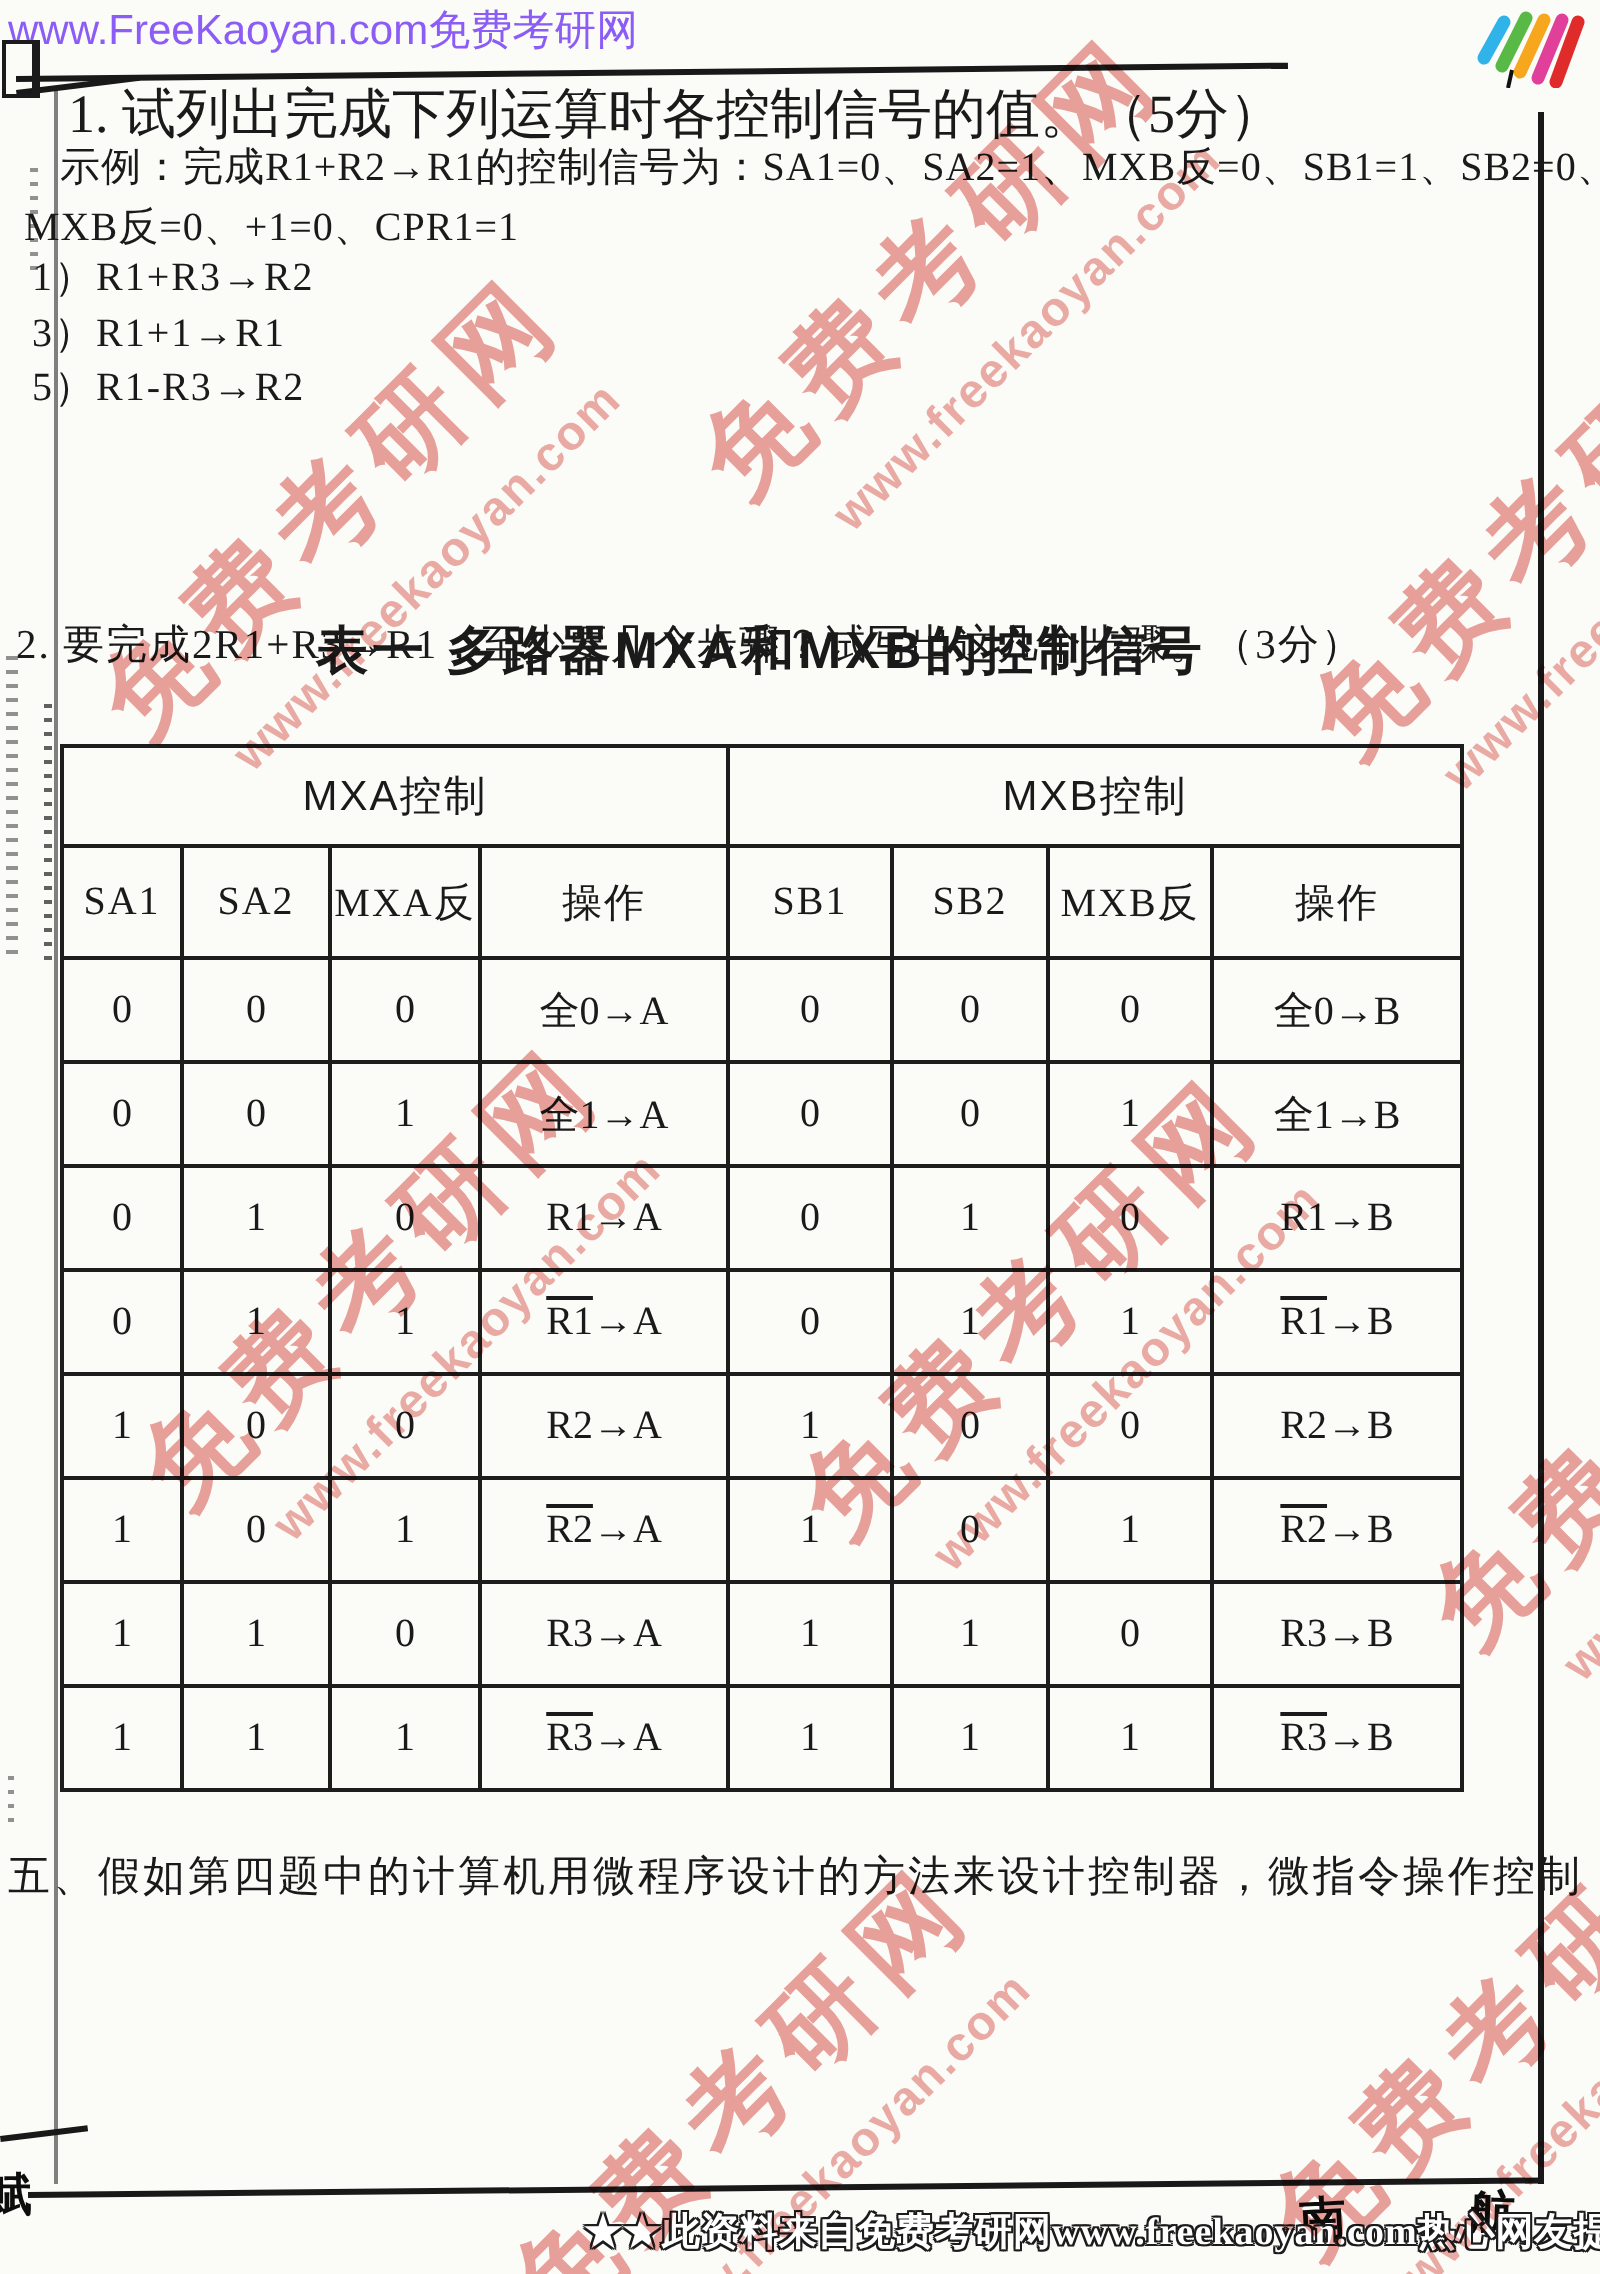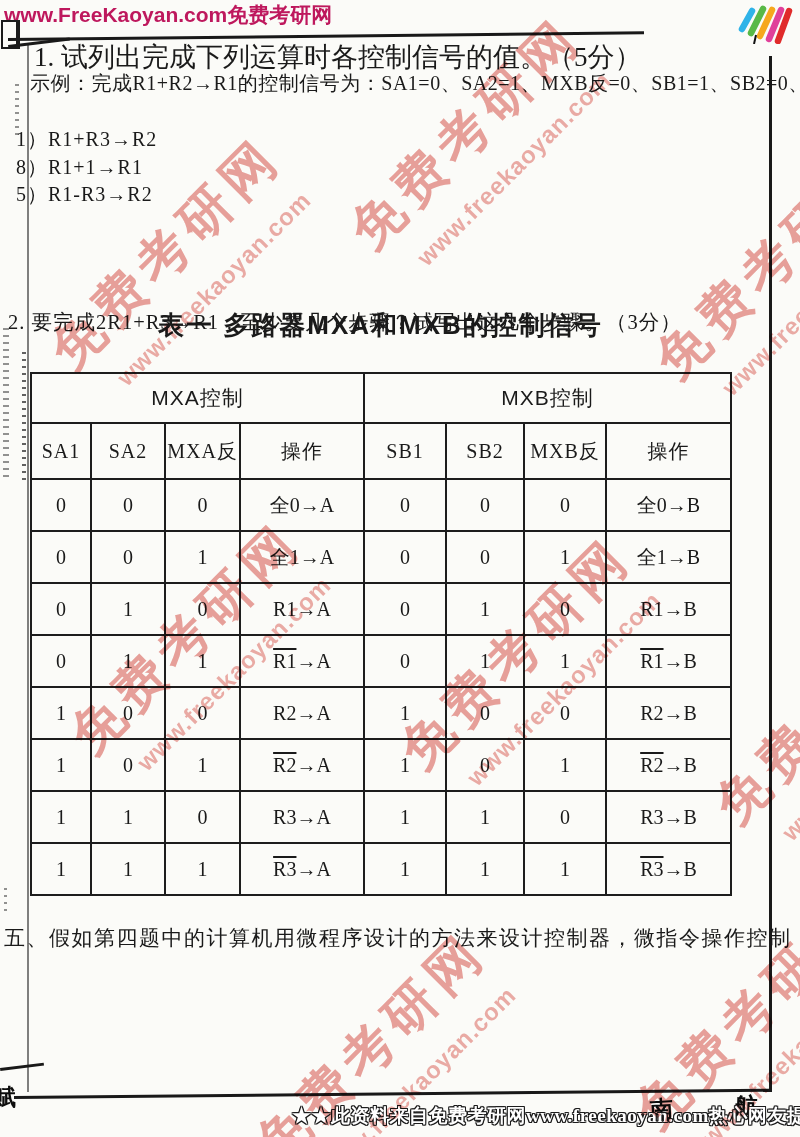--- a/index.html
+++ b/index.html
@@ -5,21 +5,21 @@
   html,body{margin:0;padding:0;background:#888;}
   .page{
     position:relative;width:800px;height:1137px;margin:0 auto;
     background:#fbfbf8;overflow:hidden;
     font-family:"Liberation Serif", serif;color:#1a1a1a;
   }
   .abs{position:absolute;white-space:nowrap;}
 
   
   .site-header{left:4px;top:1px;font-family:"Liberation Sans",sans-serif;
-    font-weight:bold;font-size:21px;color:#be185d;letter-spacing:0px;}
+    font-weight:normal;font-size:21px;color:#8b5cf6;letter-spacing:0px;}
   .logo{left:735px;top:2px;width:58px;height:42px;}
 
   
   .rule{position:absolute;background:#191919;transform-origin:0 0;}
   .artifact{position:absolute;}
   .smudge{position:absolute;background:repeating-linear-gradient(
     to bottom,#3a3a3a 0 2px, rgba(0,0,0,0) 2px 7px);opacity:.55;}
 
   
   .q1{left:34px;top:39px;font-size:27px;}
@@ -78,24 +78,25 @@
   <div class="rule" style="left:27px;top:44px;width:2px;height:1048px;opacity:.55;"></div>
   <div class="artifact" style="left:1px;top:20px;width:13px;height:25px;border:2.5px solid #1b1b1b;border-right-width:4px;"></div>
   <div class="smudge" style="left:15px;top:84px;width:4px;height:52px;"></div>
   <div class="smudge" style="left:3px;top:328px;width:6px;height:150px;"></div>
   <div class="smudge" style="left:22px;top:352px;width:4px;height:130px;opacity:.8;"></div>
   <div class="smudge" style="left:4px;top:888px;width:3px;height:26px;"></div>
   <div class="rule" style="left:0px;top:1068px;width:44px;height:2.5px;transform:rotate(-7deg);"></div>
 
   <div class="abs q1">1. 试列出完成下列运算时各控制信号的值。（5分）</div>
   <div class="abs ex1">示例：完成R1+R2→R1的控制信号为：SA1=0、SA2=1、MXB反=0、SB1=1、SB2=0、</div>
+  <div class="abs ex2">MXB反=0、+1=0、CPR1=1</div>
 
   <div class="abs items">
     <div>1）R1+R3→R2</div>
-    <div>8）R1+1→R1</div>
+    <div>3）R1+1→R1</div>
     <div>5）R1-R3→R2</div>
   </div>
 
   <div class="abs q2">2. 要完成2R1+R3→R1，至少要几个步骤？试写出这几个步骤。（3分）</div>
 
   <div class="abs tbl-title">表一 多路器MXA和MXB的控制信号</div>
   <table class="ctl-table">
     <colgroup>
       <col style="width:60px">
         <col style="width:74px">

